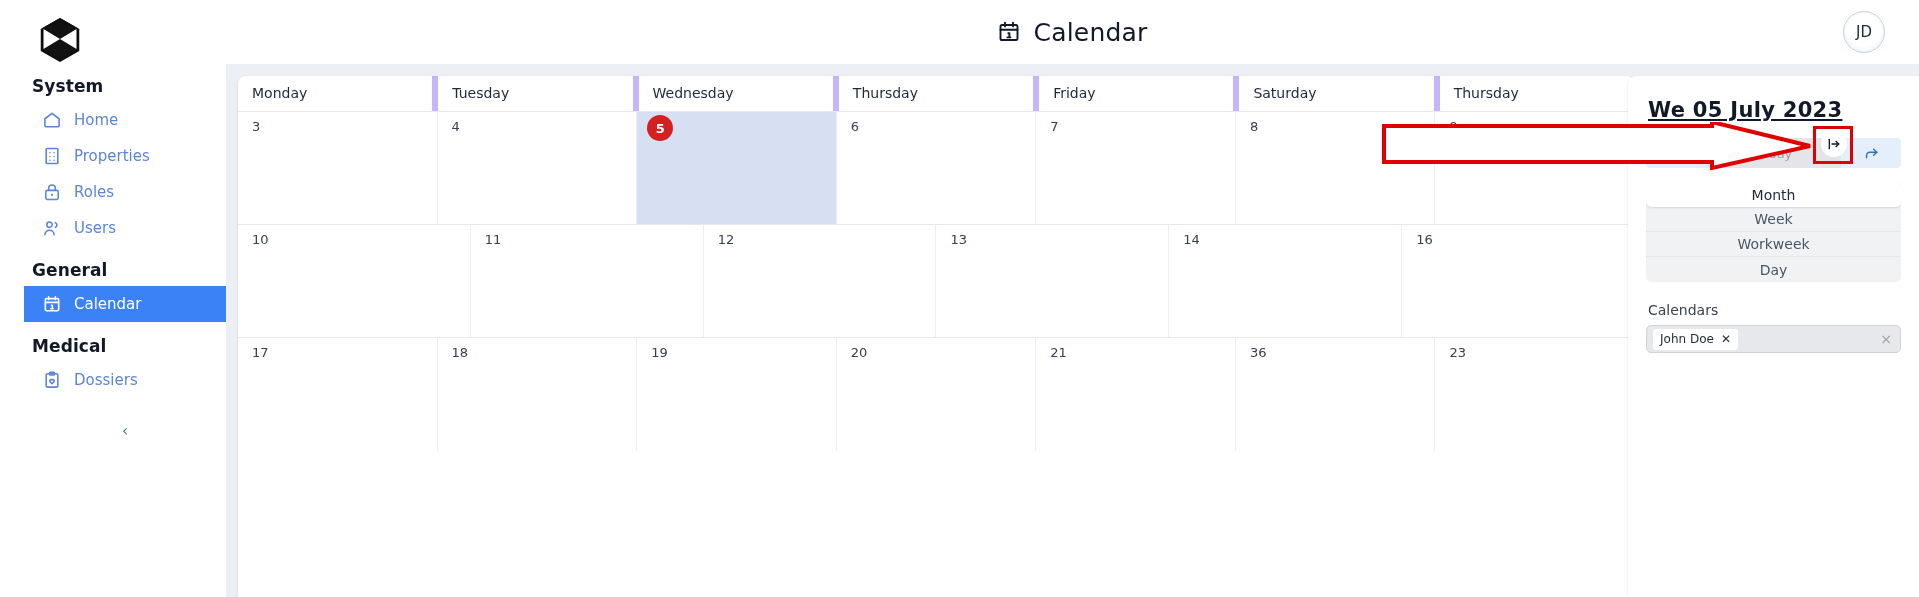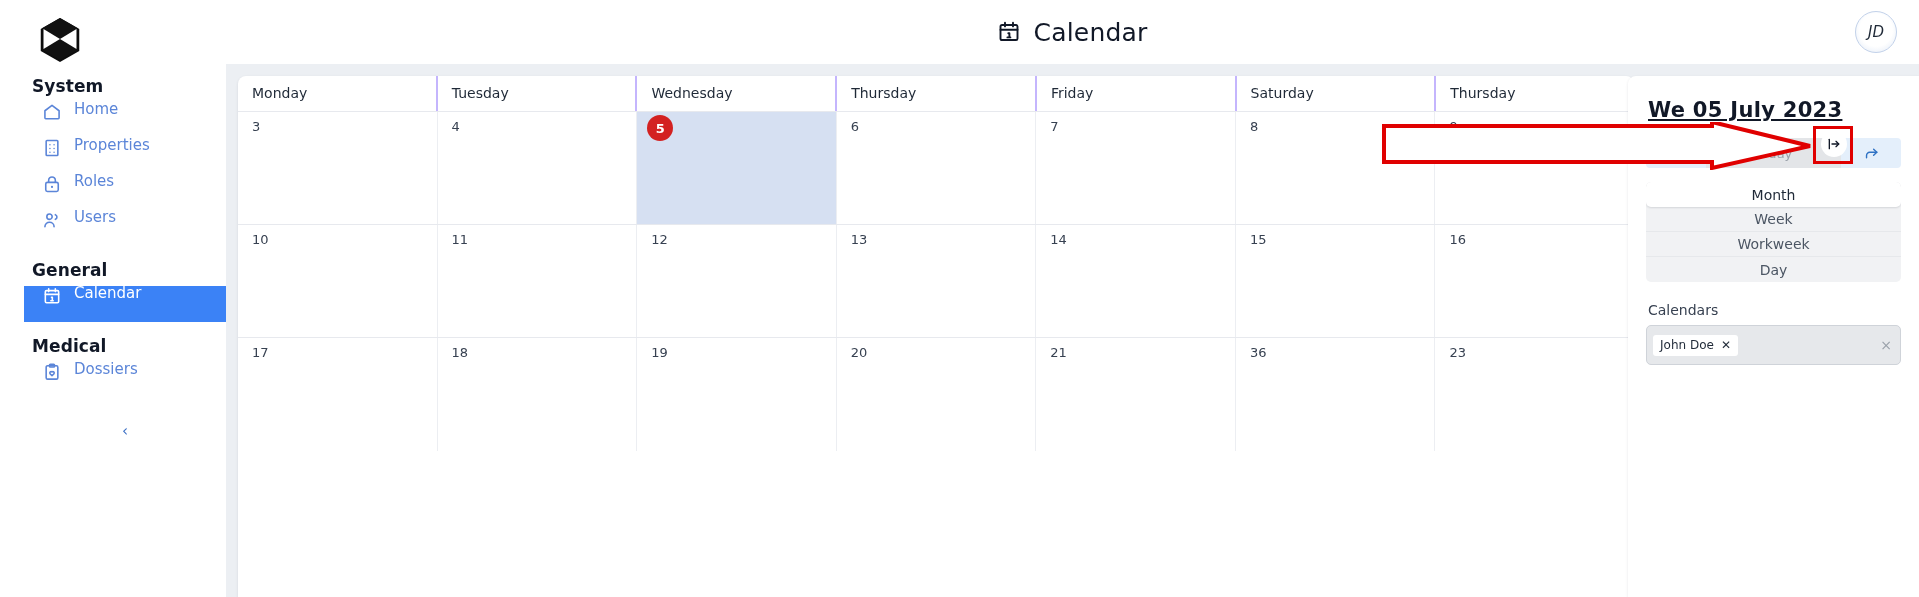--- a/index.html
+++ b/index.html
@@ -16,21 +16,21 @@
     width: 202px; height: 517px; background: #ffffff;
     flex: 0 0 202px; position: relative; padding-top: 8px; margin-left: 24px;
   }
   .logo-wrap { padding: 8px 0 0 14px; }
   .logo { width: 44px; height: 46px; display: block; }
   .nav-section-label {
     font-size: 17px; font-weight: 700; color: #111827;
     padding: 14px 0 6px 8px; letter-spacing: .1px;
   }
   .nav-item {
-    display: flex; gap: 12px;
+    display: flex; align-items: center; gap: 12px;
     height: 36px; padding-left: 18px; cursor: pointer;
     color: #5b85d8; font-size: 15px;
   }
   .nav-item .ico { width: 20px; height: 20px; flex: 0 0 20px; display: block; }
   .nav-item .ico svg { width: 20px; height: 20px; display: block; }
   .nav-item.active { background: #3b82f6; color: #ffffff; }
   .nav-item.active .ico svg { stroke: #ffffff; }
   .nav-label { line-height: 1; white-space: nowrap; }
   .collapse-row {
     display: flex; justify-content: center; align-items: center;
@@ -45,45 +45,45 @@
   .topbar {
     height: 64px; background: #ffffff; display: flex;
     align-items: center; justify-content: center; position: relative;
   }
   .topbar-title {
     display: flex; align-items: center; gap: 12px;
     font-size: 25px; color: #111827; letter-spacing: .2px;
   }
   .topbar-title svg { width: 24px; height: 24px; display: block; }
   .avatar {
-    position: absolute; right: 22px; top: 50%; transform: translateY(-50%);
+    position: absolute; right: 34px; top: 50%; transform: translateY(-50%);
     width: 42px; height: 42px; border-radius: 50%;
     background: radial-gradient(circle at 50% 45%, #ffffff 55%, #dce6f5 100%);
     border: 1px solid #c3d2ea;
     display: flex; align-items: center; justify-content: center;
-    font-size: 15px; color: #1f2937; cursor: pointer; font-style: italic;
+    font-size: 15px; color: #1f2937; cursor: pointer;
   }
 
   .content {
     position: relative; height: 533px; padding: 8px 0 0 0;
     display: flex; gap: 0;
   }
 
   
   .cal-card {
     margin-left: 12px; margin-top: 4px;
     width: 1396px; background: #ffffff;
     border-radius: 8px 8px 0 0;
     box-shadow: 0 1px 3px rgba(16,24,40,.10);
     overflow: hidden; position: relative;
   }
   .cal-head { display: flex; border-bottom: 1px solid #e7e9ee; height: 36px; }
   .cal-head .dow {
     flex: 1 1 0; padding: 9px 0 0 14px;
-    font-size: 14px; color: #1f2937; border-right: 2px solid #c4b5fd;
+    font-size: 14px; color: #1f2937; border-right: 6px solid #c4b5fd;
   }
   .cal-head .dow:last-child { border-right: none; }
 
   .cal-row { display: flex; border-bottom: 1px solid #e7e9ee; height: 113px; }
   .cal-row:last-child { border-bottom: none; }
   .cal-cell {
     flex: 1 1 0; border-right: 1px solid #eceef2;
     padding: 8px 0 0 14px; position: relative; cursor: pointer;
   }
   .cal-cell:last-child { border-right: none; }
@@ -152,21 +152,21 @@
   }
   .view-item:last-child { border-bottom: none; }
   .view-item.selected {
     background: #ffffff; color: #1f2937; border-radius: 5px;
     box-shadow: 0 1px 2px rgba(16,24,40,.13); border-bottom: none;
   }
 
   .panel-sub { font-size: 14px; color: #374151; margin: 0 0 7px 2px; }
   .cal-select {
     background: #e6e8eb; border: 1px solid #cfd3d9; border-radius: 5px;
-    height: 40px; display: flex; align-items: center;
+    height: 28px; display: flex; align-items: center;
     padding: 0 8px 0 6px; gap: 6px; cursor: pointer;
   }
   .chip {
     background: #ffffff; border-radius: 3px; height: 21px;
     display: flex; align-items: center; gap: 7px;
     padding: 0 7px; font-size: 12px; color: #1f2937;
   }
   .chip .x { font-size: 12px; font-weight: 700; cursor: pointer; }
   .cal-select .clear-x {
     margin-left: auto; color: #9aa1aa; font-size: 14px; cursor: pointer;
@@ -328,23 +328,20 @@
               <div class="daynum">11</div>
             </div>
           <div class="cal-cell">
               <div class="daynum">12</div>
             </div>
           <div class="cal-cell">
               <div class="daynum">13</div>
             </div>
           <div class="cal-cell">
               <div class="daynum">14</div>
-            </div>
-          <div class="cal-cell">
-              <div class="daynum">15</div>
             </div>
           <div class="cal-cell">
               <div class="daynum">16</div>
             </div>
         </div>
 
         <div class="cal-row">
           <div class="cal-cell">
               <div class="daynum">17</div>
             </div>

